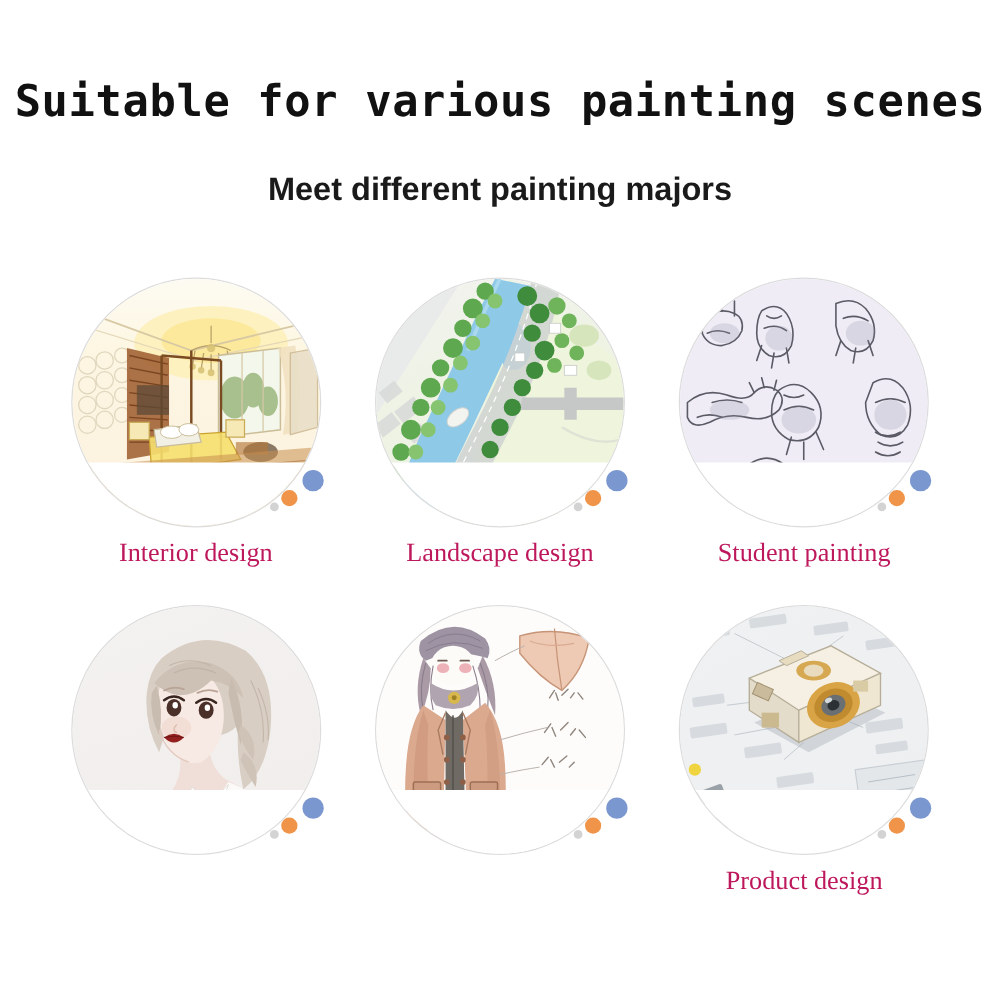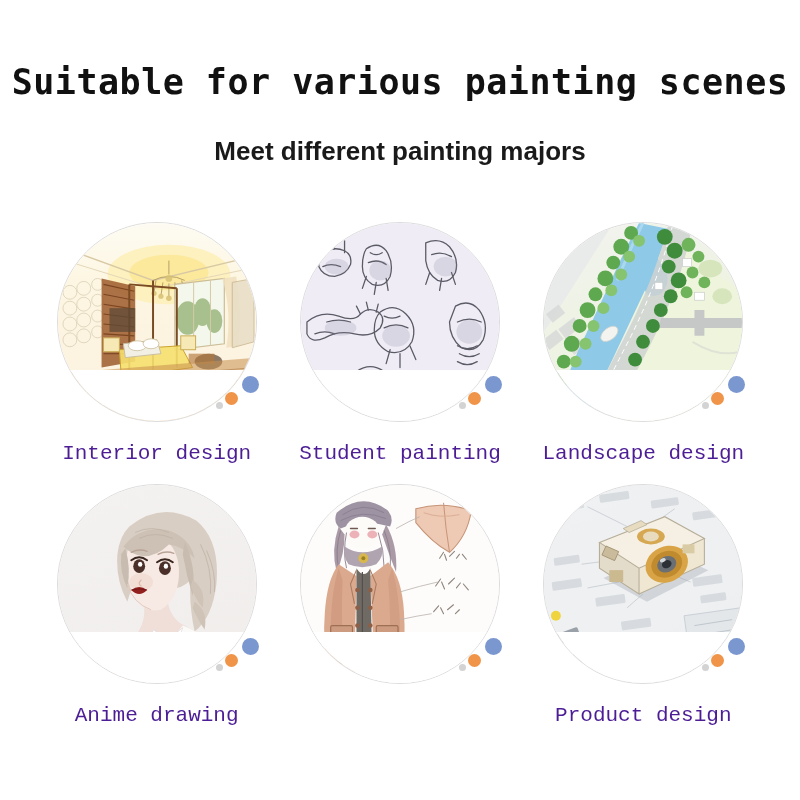--- a/index.html
+++ b/index.html
@@ -108,24 +108,24 @@
     width: 60px;
     height: 46px;
     pointer-events: none;
   }
   .dot { position: absolute; border-radius: 50%; }
   .dot-blue   { width: 17px; height: 17px; right: 6px;  top: 6px;  background: #7b97cf; }
   .dot-orange { width: 13px; height: 13px; right: 27px; top: 22px; background: #ef9448; }
   .dot-grey   { width: 7px;  height: 7px;  right: 42px; top: 32px; background: #d3d3d3; }
 
   .caption {
-    margin-top: 20px;
-    font-family: Liberation Mono, monospace;
+    margin-top: 8px;
+    font-family: Liberation Serif, serif;
     font-size: 21px;
-    color: #4c1d95;
+    color: #be185d;
     text-align: center;
     white-space: nowrap;
   }
 
   
 
   
   .a-interior { background: linear-gradient(180deg,#fdfbf2 0%,#fdf6e2 30%,#fbf1df 100%); }
 
   
@@ -261,92 +261,20 @@
           <span class="dot dot-orange"></span>
           <span class="dot dot-grey"></span>
         </div>
       </div>
       <div class="caption">Interior design</div>
     </div>
 
     <div class="cell">
       <div class="circle-wrap">
         <div class="circle">
-          <svg class="art a-student" viewBox="0 0 200 200" preserveAspectRatio="xMidYMid slice">
-            <g fill="none" stroke="#5b5b66" stroke-width="1.3" stroke-linecap="round" stroke-linejoin="round">
-
-              <path d="M18 34 Q30 22 44 28 Q52 32 50 42 Q46 52 34 54 Q22 54 18 44 Z"></path>
-              <path d="M24 30 L16 18"></path>
-                <path d="M34 26 L30 14"></path>
-                <path d="M44 30 L44 18"></path>
-              <path d="M22 44 Q30 40 40 44"></path>
-
-              <path d="M66 26 Q78 18 86 28 Q94 40 90 54 Q84 66 72 62 Q62 56 62 44 Q62 32 66 26 Z"></path>
-              <path d="M68 40 Q78 36 86 42"></path>
-              <path d="M66 54 L62 66"></path>
-                <path d="M76 60 L74 72"></path>
-                <path d="M86 56 L88 68"></path>
-              <path d="M70 30 Q76 34 82 30"></path>
-
-              <path d="M126 20 Q140 14 150 24 Q160 36 156 50 Q150 62 138 58 Q128 52 126 38 Z"></path>
-              <path d="M132 32 Q142 28 152 34"></path>
-              <path d="M130 50 L126 62"></path>
-                <path d="M142 56 L140 68"></path>
-                <path d="M152 50 L156 62"></path>
-
-              <path d="M6 100 Q20 88 38 94 Q54 100 60 92 Q68 84 78 90 Q86 96 80 106 Q70 116 54 112 Q38 108 24 116 Q10 122 6 112 Z"></path>
-              <path d="M26 100 Q38 96 50 100"></path>
-              <path d="M60 92 L56 84"></path>
-                <path d="M68 88 L66 80"></path>
-                <path d="M76 90 L78 82"></path>
-              <path d="M14 112 Q24 108 34 112"></path>
-
-              <path d="M80 90 Q94 80 106 92 Q118 104 112 120 Q104 134 88 130 Q74 122 74 108 Q74 96 80 90 Z"></path>
-              <path d="M84 106 Q96 100 108 106"></path>
-              <path d="M90 128 L86 142"></path>
-                <path d="M100 132 L100 146"></path>
-                <path d="M110 124 L116 138"></path>
-              <path d="M84 94 Q92 98 100 94"></path>
-
-              <path d="M156 84 Q170 76 180 88 Q190 102 184 118 Q176 132 162 126 Q150 116 150 100 Z"></path>
-              <path d="M158 100 Q170 94 182 100"></path>
-              <path d="M158 124 Q168 130 178 124"></path>
-              <path d="M160 132 Q170 138 180 132"></path>
-              <path d="M158 140 Q168 146 178 140"></path>
-
-              <path d="M56 150 Q70 140 84 150 Q94 158 88 168 Q78 178 64 174 Q52 166 56 150 Z"></path>
-              <path d="M62 158 Q74 154 84 158"></path>
-              <path d="M60 170 L56 182"></path>
-                <path d="M72 174 L72 186"></path>
-            </g>
-
-            <g fill="#8a8a99" opacity="0.22">
-              <ellipse cx="36" cy="44" rx="12" ry="8"></ellipse>
-              <ellipse cx="80" cy="48" rx="11" ry="10"></ellipse>
-              <ellipse cx="146" cy="44" rx="12" ry="10"></ellipse>
-              <ellipse cx="40" cy="106" rx="16" ry="8"></ellipse>
-              <ellipse cx="96" cy="114" rx="14" ry="11"></ellipse>
-              <ellipse cx="170" cy="110" rx="13" ry="12"></ellipse>
-              <ellipse cx="72" cy="164" rx="13" ry="9"></ellipse>
-            </g>
-          </svg>
-          <div class="fade"></div>
-        </div>
-        <div class="dots">
-          <span class="dot dot-blue"></span>
-          <span class="dot dot-orange"></span>
-          <span class="dot dot-grey"></span>
-        </div>
-      </div>
-      <div class="caption">Student painting</div>
-    </div>
-
-    <div class="cell">
-      <div class="circle-wrap">
-        <div class="circle">
           <svg class="art a-landscape" viewBox="0 0 200 200" preserveAspectRatio="xMidYMid slice">
 
             <path d="M108 0 L200 70 L200 200 L70 200 Z" fill="#eef5dc"></path>
 
             <path d="M0 0 L70 0 L0 110 Z" fill="#e9eaea"></path>
             <g fill="#d9dbda" opacity="0.9">
               <rect x="4" y="86" width="16" height="11" transform="rotate(-38 12 92)"></rect>
               <rect x="16" y="100" width="20" height="12" transform="rotate(-38 26 106)"></rect>
               <rect x="0" y="112" width="18" height="12" transform="rotate(-38 9 118)"></rect>
               <rect x="26" y="120" width="14" height="10" transform="rotate(-38 33 125)"></rect>
@@ -433,20 +361,92 @@
           <span class="dot dot-orange"></span>
           <span class="dot dot-grey"></span>
         </div>
       </div>
       <div class="caption">Landscape design</div>
     </div>
 
     <div class="cell">
       <div class="circle-wrap">
         <div class="circle">
+          <svg class="art a-student" viewBox="0 0 200 200" preserveAspectRatio="xMidYMid slice">
+            <g fill="none" stroke="#5b5b66" stroke-width="1.3" stroke-linecap="round" stroke-linejoin="round">
+
+              <path d="M18 34 Q30 22 44 28 Q52 32 50 42 Q46 52 34 54 Q22 54 18 44 Z"></path>
+              <path d="M24 30 L16 18"></path>
+                <path d="M34 26 L30 14"></path>
+                <path d="M44 30 L44 18"></path>
+              <path d="M22 44 Q30 40 40 44"></path>
+
+              <path d="M66 26 Q78 18 86 28 Q94 40 90 54 Q84 66 72 62 Q62 56 62 44 Q62 32 66 26 Z"></path>
+              <path d="M68 40 Q78 36 86 42"></path>
+              <path d="M66 54 L62 66"></path>
+                <path d="M76 60 L74 72"></path>
+                <path d="M86 56 L88 68"></path>
+              <path d="M70 30 Q76 34 82 30"></path>
+
+              <path d="M126 20 Q140 14 150 24 Q160 36 156 50 Q150 62 138 58 Q128 52 126 38 Z"></path>
+              <path d="M132 32 Q142 28 152 34"></path>
+              <path d="M130 50 L126 62"></path>
+                <path d="M142 56 L140 68"></path>
+                <path d="M152 50 L156 62"></path>
+
+              <path d="M6 100 Q20 88 38 94 Q54 100 60 92 Q68 84 78 90 Q86 96 80 106 Q70 116 54 112 Q38 108 24 116 Q10 122 6 112 Z"></path>
+              <path d="M26 100 Q38 96 50 100"></path>
+              <path d="M60 92 L56 84"></path>
+                <path d="M68 88 L66 80"></path>
+                <path d="M76 90 L78 82"></path>
+              <path d="M14 112 Q24 108 34 112"></path>
+
+              <path d="M80 90 Q94 80 106 92 Q118 104 112 120 Q104 134 88 130 Q74 122 74 108 Q74 96 80 90 Z"></path>
+              <path d="M84 106 Q96 100 108 106"></path>
+              <path d="M90 128 L86 142"></path>
+                <path d="M100 132 L100 146"></path>
+                <path d="M110 124 L116 138"></path>
+              <path d="M84 94 Q92 98 100 94"></path>
+
+              <path d="M156 84 Q170 76 180 88 Q190 102 184 118 Q176 132 162 126 Q150 116 150 100 Z"></path>
+              <path d="M158 100 Q170 94 182 100"></path>
+              <path d="M158 124 Q168 130 178 124"></path>
+              <path d="M160 132 Q170 138 180 132"></path>
+              <path d="M158 140 Q168 146 178 140"></path>
+
+              <path d="M56 150 Q70 140 84 150 Q94 158 88 168 Q78 178 64 174 Q52 166 56 150 Z"></path>
+              <path d="M62 158 Q74 154 84 158"></path>
+              <path d="M60 170 L56 182"></path>
+                <path d="M72 174 L72 186"></path>
+            </g>
+
+            <g fill="#8a8a99" opacity="0.22">
+              <ellipse cx="36" cy="44" rx="12" ry="8"></ellipse>
+              <ellipse cx="80" cy="48" rx="11" ry="10"></ellipse>
+              <ellipse cx="146" cy="44" rx="12" ry="10"></ellipse>
+              <ellipse cx="40" cy="106" rx="16" ry="8"></ellipse>
+              <ellipse cx="96" cy="114" rx="14" ry="11"></ellipse>
+              <ellipse cx="170" cy="110" rx="13" ry="12"></ellipse>
+              <ellipse cx="72" cy="164" rx="13" ry="9"></ellipse>
+            </g>
+          </svg>
+          <div class="fade"></div>
+        </div>
+        <div class="dots">
+          <span class="dot dot-blue"></span>
+          <span class="dot dot-orange"></span>
+          <span class="dot dot-grey"></span>
+        </div>
+      </div>
+      <div class="caption">Student painting</div>
+    </div>
+
+    <div class="cell">
+      <div class="circle-wrap">
+        <div class="circle">
           <svg class="art a-anime" viewBox="0 0 200 200" preserveAspectRatio="xMidYMid slice">
 
             <path d="M84 110 Q92 132 80 150 Q60 162 44 184 L44 200 L170 200 L170 176 Q146 150 124 140 Q110 130 110 108 Z" fill="#f0ded8"></path>
 
             <path d="M78 150 Q56 160 42 186 L40 200 L176 200 L176 178 Q152 152 126 142 Q112 162 96 170 Q86 164 78 150 Z" fill="#fbfaf8"></path>
             <path d="M96 146 Q92 168 104 184 Q118 172 126 144 Q112 160 96 146 Z" fill="#ffffff" stroke="#e3dedb" stroke-width="0.8"></path>
 
             <path d="M108 152 Q118 146 128 154 Q124 166 112 164 Z" fill="#ffffff" stroke="#e0d9d5" stroke-width="0.9"></path>
             <path d="M118 160 Q132 174 140 196" fill="none" stroke="#e3dcd7" stroke-width="3"></path>
 
@@ -488,21 +488,20 @@
             <path d="M70 100 Q76 120 94 126" fill="none" stroke="#e3c8bd" stroke-width="1"></path>
           </svg>
           <div class="fade"></div>
         </div>
         <div class="dots">
           <span class="dot dot-blue"></span>
           <span class="dot dot-orange"></span>
           <span class="dot dot-grey"></span>
         </div>
       </div>
-      <div class="caption">Anime drawing</div>
     </div>
 
     <div class="cell">
       <div class="circle-wrap">
         <div class="circle">
           <svg class="art a-fashion" viewBox="0 0 200 200" preserveAspectRatio="xMidYMid slice">
 
             <path d="M36 28 Q62 6 88 26 Q94 34 90 42 Q64 34 40 44 Q32 38 36 28 Z" fill="#9e93a3"></path>
             <g stroke="#7d7288" stroke-width="0.8" opacity="0.7" fill="none">
               <path d="M42 30 Q62 16 84 28"></path>

